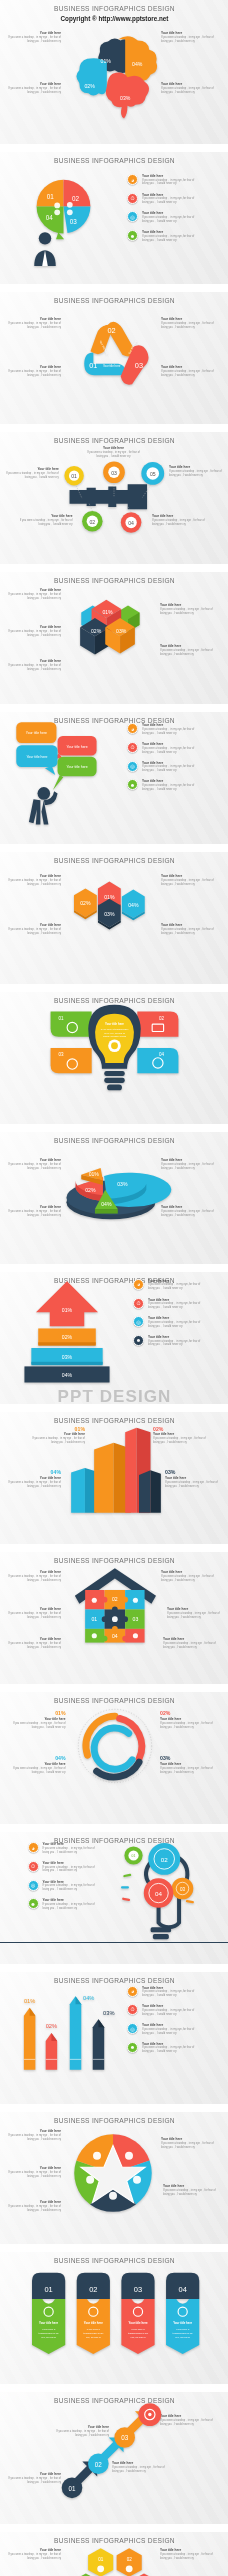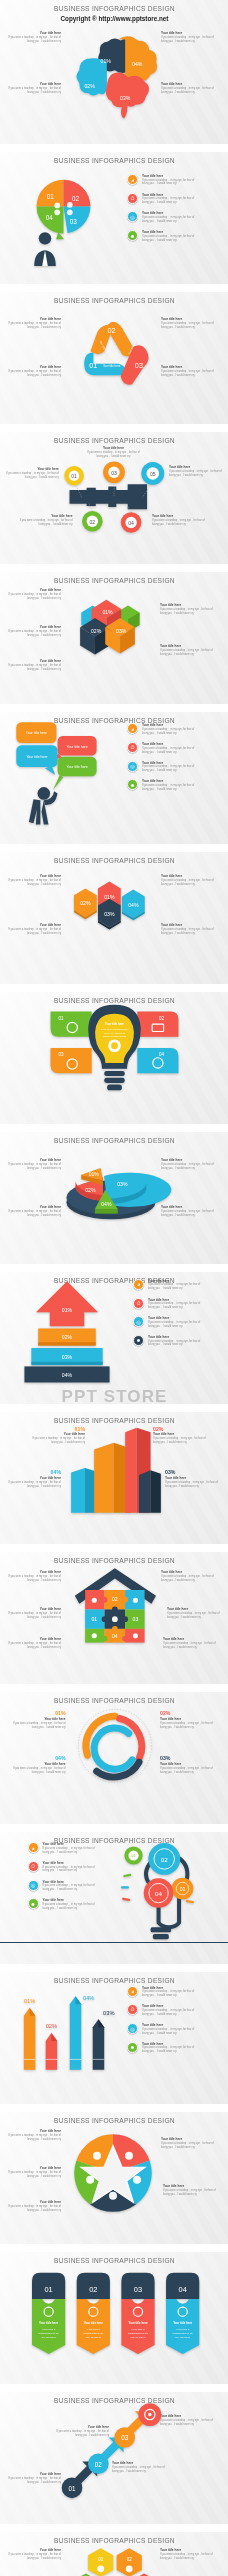--- a/index.html
+++ b/index.html
@@ -574,21 +574,21 @@
           </div>
     </div>
     <div class="irow">
       <div class="ibadge" style="background:#2B4257">☻</div>
       <div class="itext">
             <div class="t">Your title here</div>
             <div class="d">If you were a teardrop， in my eye, for fear of losing you， I would never cry</div>
           </div>
     </div>
   </div>
-  <div class="watermark">PPT STORE</div>
+  <div class="watermark">PPT DESIGN</div>
 </section>
 <div class="gap"></div>
 
 <section class="slide">
   <div class="slide-title">BUSINESS INFOGRAPHICS DESIGN</div>
 
   <div class="tb r" style="left:32px;top:13.7px;">
     <div class="num" style="color:#F7941E">01%</div>
     <div class="t">Your title here</div>
     <div class="d">If you were a teardrop，in my eye，for fear of losing you，I would never cry</div>

